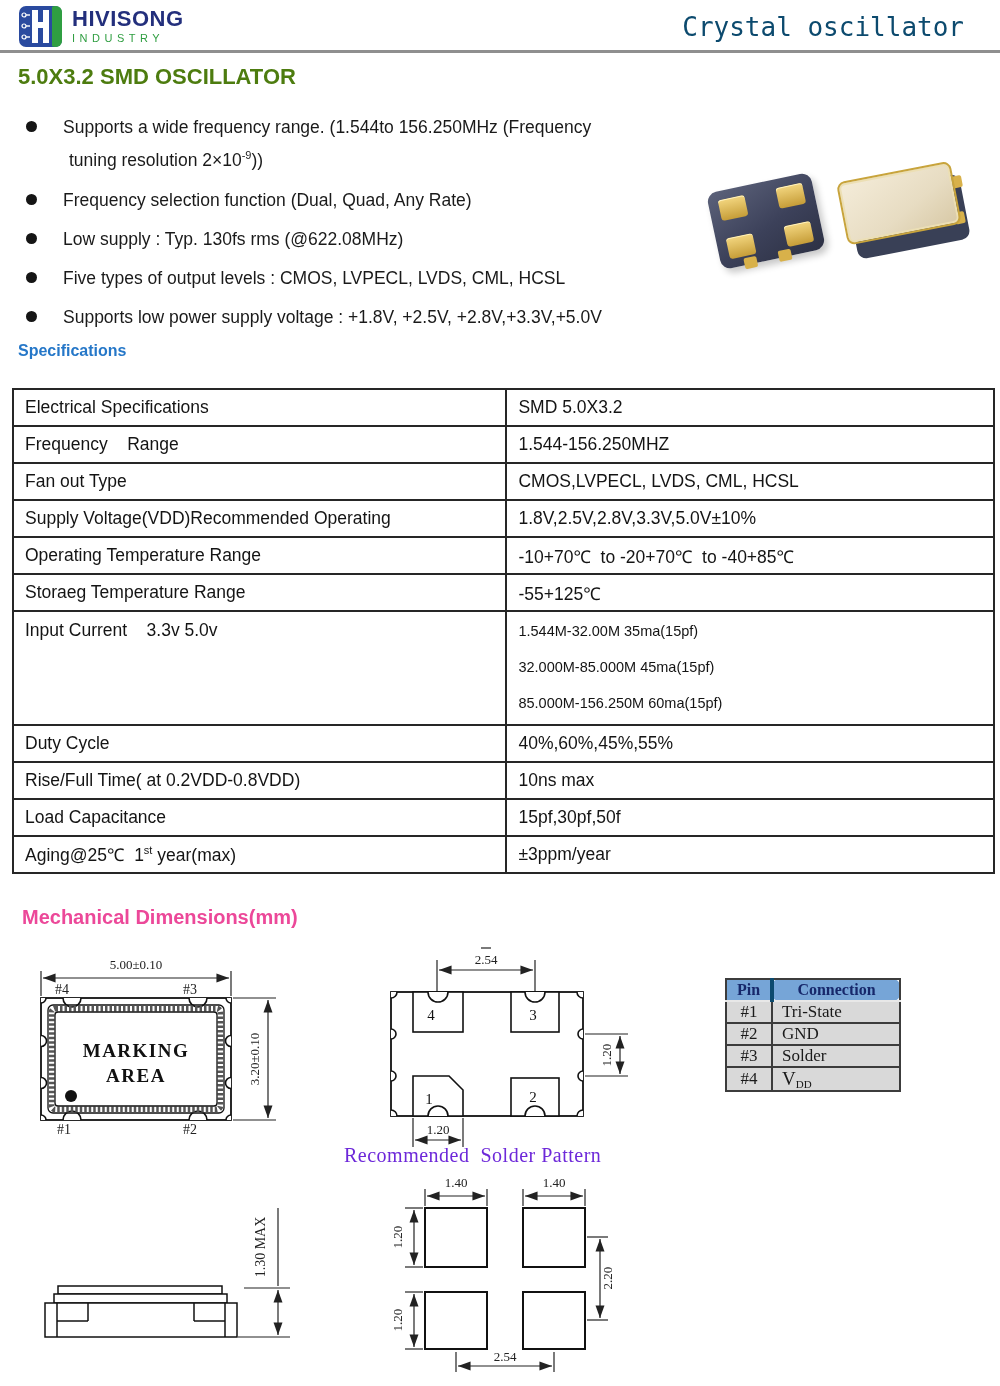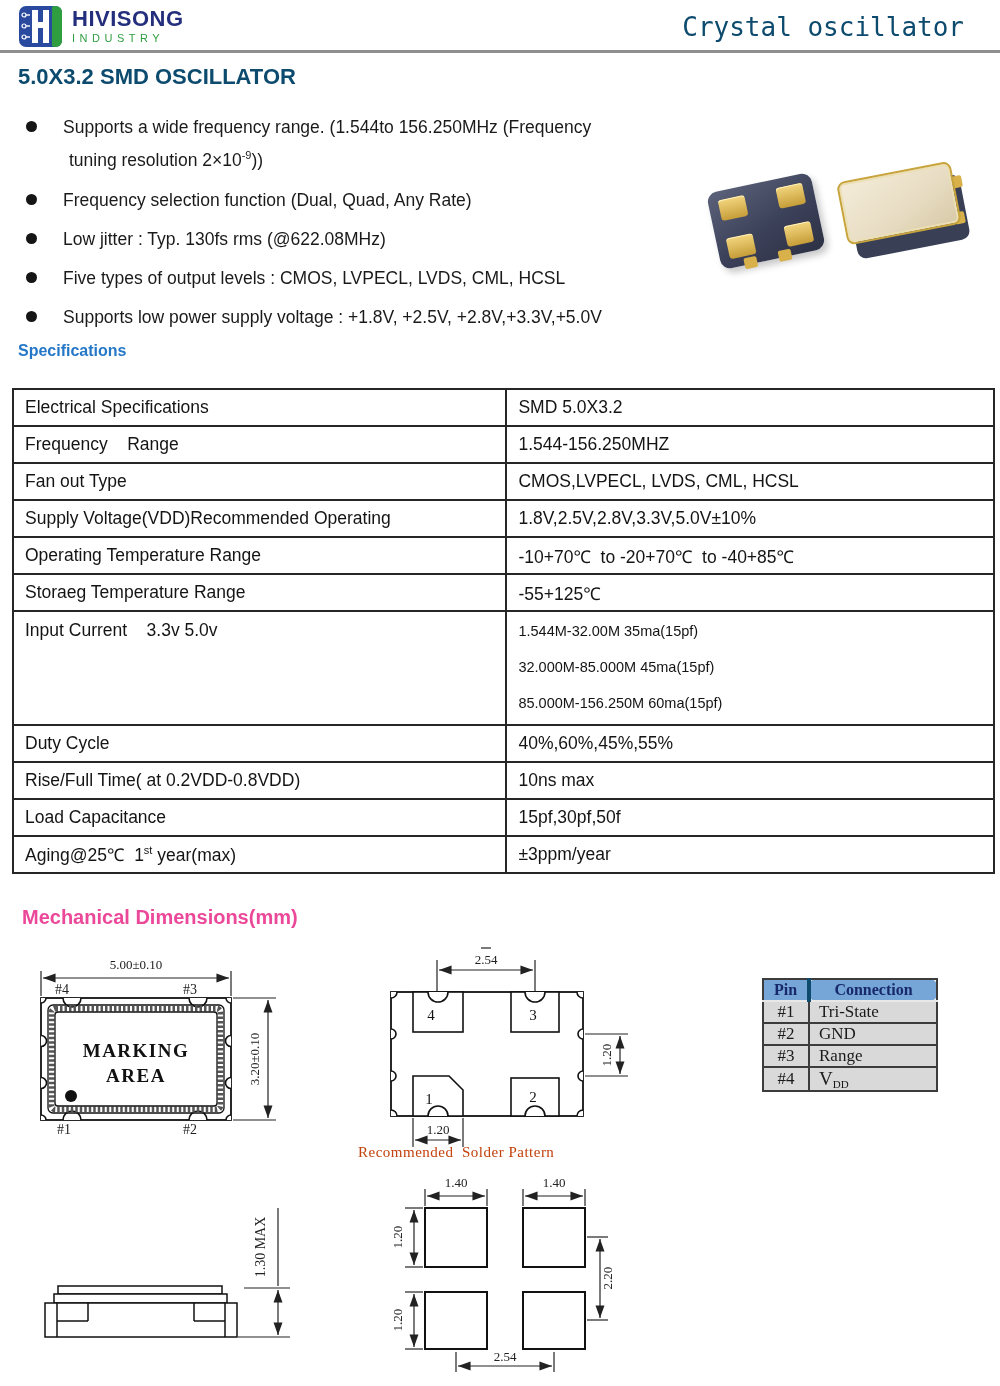--- a/index.html
+++ b/index.html
@@ -12,21 +12,21 @@
 
   
   .logo-wrap { left:18px; top:5px; display:flex; gap:9px; align-items:flex-start; }
   .logo-mark { width:45px; height:43px; }
   .brand { font-size:22px; font-weight:bold; color:#232f7c; letter-spacing:.5px; line-height:1.05; margin-top:2px; }
   .brand-sub { font-size:11px; color:#2f9e41; font-weight:normal; letter-spacing:4.5px; margin-top:2px; }
   .doc-title { right:36px; top:12px; font-family:"DejaVu Sans Mono", monospace; font-size:26px; color:#0c4a6e; }
   .rule { left:0; top:50px; width:1000px; height:3px; background:#8f8f8f; }
 
   
-  .product-title { left:18px; top:64px; font-size:22px; font-weight:bold; color:#0c4a6e; }
+  .product-title { left:18px; top:64px; font-size:22px; font-weight:bold; color:#4d7c0f; }
   .features { left:22px; top:114px; width:670px; list-style:none; }
   .features li { display:flex; margin-bottom:13px; }
   .bullet { flex:0 0 11px; width:11px; height:11px; border-radius:50%; background:#151515; margin:7px 26px 0 4px; }
   .feat-text { font-size:17.5px; line-height:1.5; }
   .feat-cont { margin:-6px 0 13px 47px; font-size:17.5px; line-height:1.5; }
   sup { font-size:11px; }
 
   
   .photos { left:705px; top:158px; width:290px; height:125px; }
   .chip-bottom { position:absolute; left:8px; top:24px; width:106px; height:78px;
@@ -54,23 +54,23 @@
   table.spec tr.tall td.lbl { vertical-align:top; padding-top:8px; }
   table.spec td.tall-val { font-size:14.5px; line-height:2.48; padding-top:2px; padding-bottom:2px; }
 
   
   .mech-heading { left:22px; top:906px; font-size:20px; font-weight:bold; color:#ec4899; }
   .mech { left:0; top:940px; width:1000px; height:446px; }
   .dim { font-family:"Liberation Serif", serif; font-size:13px; fill:#222; }
   .pinlbl { font-family:"Liberation Serif", serif; font-size:14px; fill:#222; }
   .padlbl { font-family:"Liberation Serif", serif; font-size:15px; fill:#111; }
   .marking { font-family:"Liberation Serif", serif; font-weight:bold; font-size:19px; letter-spacing:1.5px; fill:#111; }
-  .solder-heading { position:absolute; left:358px; top:204px; font-family:"Liberation Serif", serif;
-    font-size:15px; color:#c2410c; letter-spacing:.5px; white-space:pre; }
-  .pin-table { position:absolute; left:762px; top:38px; border-collapse:collapse;
+  .solder-heading { position:absolute; left:344px; top:204px; font-family:"Liberation Serif", serif;
+    font-size:20px; color:#6d28d9; letter-spacing:.5px; white-space:pre; }
+  .pin-table { position:absolute; left:725px; top:38px; border-collapse:collapse;
     font-family:"Liberation Serif", serif;padding-left:36px; }
   .pin-table th { background:#76a5d7; color:#17286b; font-size:16px; font-weight:bold;
     border:2px solid #3c3c3c; border-bottom:2px solid #e8e8e8; padding:1px 6px; }
   .pin-table th + th { border-left:4px solid #0c4a6e;border-radius:7px; }
   .pin-table td { background:#d9d9d9; font-size:17px; border:2px solid #3c3c3c; padding:0 9px; height:21px; }
   .pin-table td.pin { text-align:center; width:46px; }
   .pin-table td.conn { width:128px; }
   .vsub { font-size:11px; vertical-align:-3px; }
   .vbig { font-size:19px; }
   svg line, svg rect, svg path, svg polygon, svg circle { shape-rendering:geometricPrecision; }
@@ -112,21 +112,21 @@
     <span>tuning resolution 2×10</span>
       <sup>-9</sup>
       <span>))</span>
   </li>
   <li>
     <span class="bullet"></span>
     <span class="feat-text">Frequency selection function (Dual, Quad, Any Rate)</span>
   </li>
   <li>
     <span class="bullet"></span>
-    <span class="feat-text">Low jitter : Typ. 130fs rms (@622.08MHz)</span>
+    <span class="feat-text">Low supply : Typ. 130fs rms (@622.08MHz)</span>
   </li>
   <li>
     <span class="bullet"></span>
     <span class="feat-text">Five types of output levels : CMOS, LVPECL, LVDS, CML, HCSL</span>
   </li>
   <li>
     <span class="bullet"></span>
     <span class="feat-text">Supports low power supply voltage : +1.8V, +2.5V, +2.8V,+3.3V,+5.0V</span>
   </li>
 </ul>
@@ -323,21 +323,21 @@
     <tr>
       <td class="pin">#1</td>
       <td class="conn">Tri-State</td>
     </tr>
     <tr>
       <td class="pin">#2</td>
       <td class="conn">GND</td>
     </tr>
     <tr>
       <td class="pin">#3</td>
-      <td class="conn">Range</td>
+      <td class="conn">Solder</td>
     </tr>
     <tr>
       <td class="pin">#4</td>
       <td class="conn"><span class="vbig">V</span><span class="vsub">DD</span></td>
     </tr>
   </tbody>
     </table>
 
   <div class="solder-heading">Recommended  Solder Pattern</div>
 

